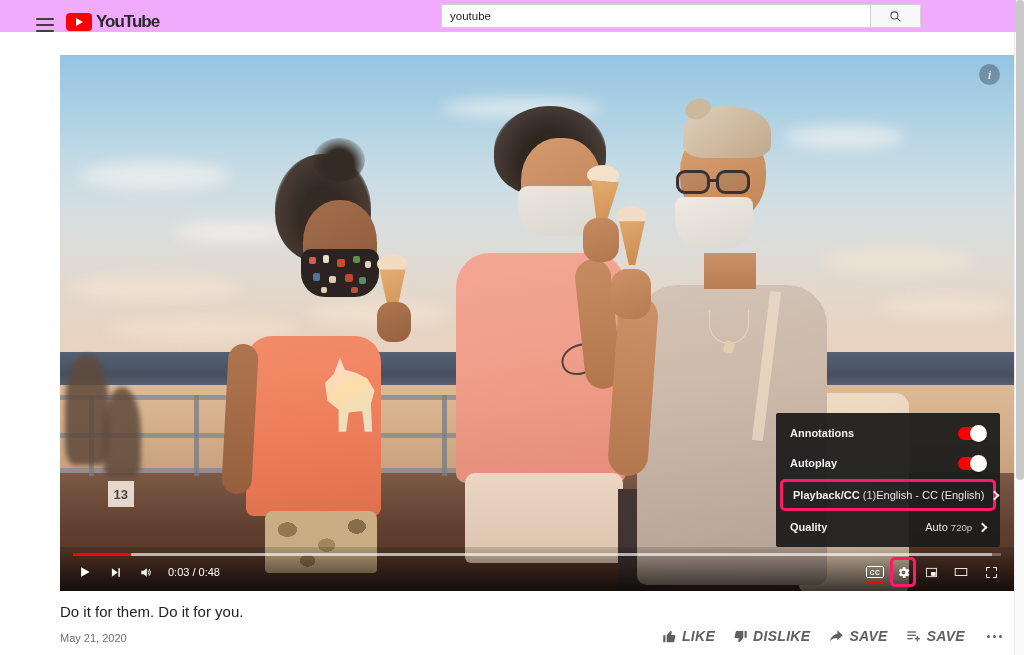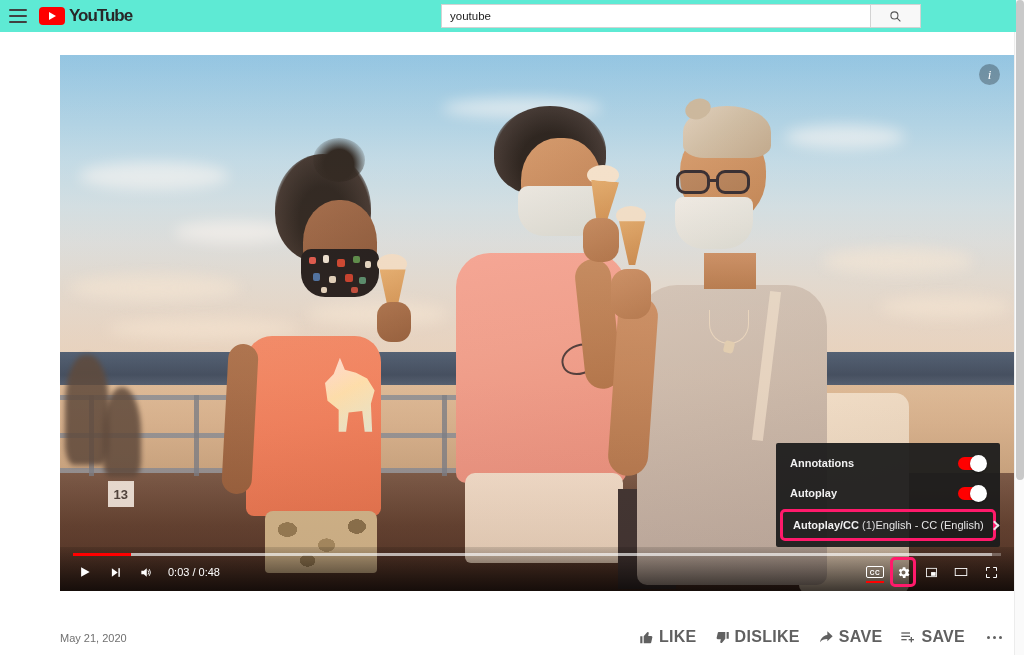--- a/index.html
+++ b/index.html
@@ -11,23 +11,24 @@
     background: #fff;
     font-family: "Liberation Sans", sans-serif;
   }
 
   #page { position: relative; width: 1024px; height: 655px; background: #ffffff; }
 
   
   .header {
     position: absolute; top: 0; left: 0;
     width: 1016px; height: 32px;
-    background: #5eead4;
-    display: flex; align-items: center;
+    background: #f0abfc;
+    display: flex; align-items: flex-end;
     z-index: 40;
+    padding-left: 27px;
   }
   .hamburger {
     width: 18px; height: 14px;
     margin-left: 9px;
     display: flex; flex-direction: column; justify-content: space-between;
     cursor: pointer;
   }
   .hamburger span { display: block; height: 1.6px; width: 100%; background: #404040; border-radius: 1px; }
 
   .logo-wrap {
@@ -506,23 +507,24 @@
   }
   .actions {
     position: absolute; right: 18px; top: 628px;
     display: flex; align-items: center; gap: 18px;
   }
   .action {
     display: flex; align-items: center; gap: 5px;
     cursor: pointer;
   }
   .action-label {
-    font-size: 16px; font-weight: bold; color: #606060;
+    font-size: 14px; font-weight: bold; color: #606060;
     letter-spacing: .3px;
     font-family: "Liberation Sans", sans-serif;
+    font-style: italic;
   }
   .action svg { fill: #606060; }
   .more-dots {
     display: flex; gap: 3px; align-items: center; cursor: pointer; padding: 4px;
   }
   .more-dots i { width: 3px; height: 3px; border-radius: 50%; background: #606060; display: block; }
 
   
   .scrollbar {
     position: absolute; right: 0; top: 0;
@@ -668,29 +670,39 @@
       <div class="menu-row">
         <div class="menu-label">Autoplay</div>
         <div class="toggle">
             <div class="knob"></div>
           </div>
       </div>
 
 
       <div class="menu-row highlighted">
         <div class="menu-label">
-          <span>Autoplay/CC</span>
+          <span>Playback/CC</span>
           <span class="count">(1)</span>
         </div>
         <div class="menu-right">
           <span class="menu-value">English - CC (English)</span>
           <span class="chev"></span>
         </div>
       </div>
 
+      <div class="menu-row">
+        <div class="menu-label">Quality</div>
+        <div class="menu-right">
+          <span class="menu-value">
+            <span>Auto</span>
+            <span class="sub">720p</span>
+          </span>
+          <span class="chev"></span>
+        </div>
+      </div>
     </div>
 
     <div class="controls">
 
       <div class="progress-wrap">
         <div class="prog-bg"></div>
         <div class="prog-buffer" id="prog-buffer" style="width: 99%;"></div>
         <div class="prog-played" id="prog-played" style="width: 6.25%;"></div>
       </div>
 
@@ -739,20 +751,21 @@
         </div>
         <div class="cbtn">
           <svg width="15" height="15" viewBox="0 0 36 36">
             <path d="M6,14 L6,6 L14,6 M22,6 L30,6 L30,14 M30,22 L30,30 L22,30 M14,30 L6,30 L6,22" fill="none" stroke="#fff" stroke-width="2.4"></path>
           </svg>
         </div>
       </div>
     </div>
   </div>
 
+  <div class="video-title">Do it for them. Do it for you.</div>
   <div class="video-date">May 21, 2020</div>
 
   <div class="actions">
     <div class="action">
       <svg width="15" height="15" viewBox="0 0 24 24">
         <path d="M2 10h3.5v11H2zM20.6 9.4h-5.9l.9-4.3c.2-1-.5-2-1.6-2-.5 0-1 .3-1.3.7L7.5 10v11h10.1c1 0 1.8-.7 2-1.6l1.8-7.7c.2-1.1-.6-2.3-1.8-2.3z"></path>
       </svg>
       <span class="action-label">LIKE</span>
     </div>
     <div class="action">

